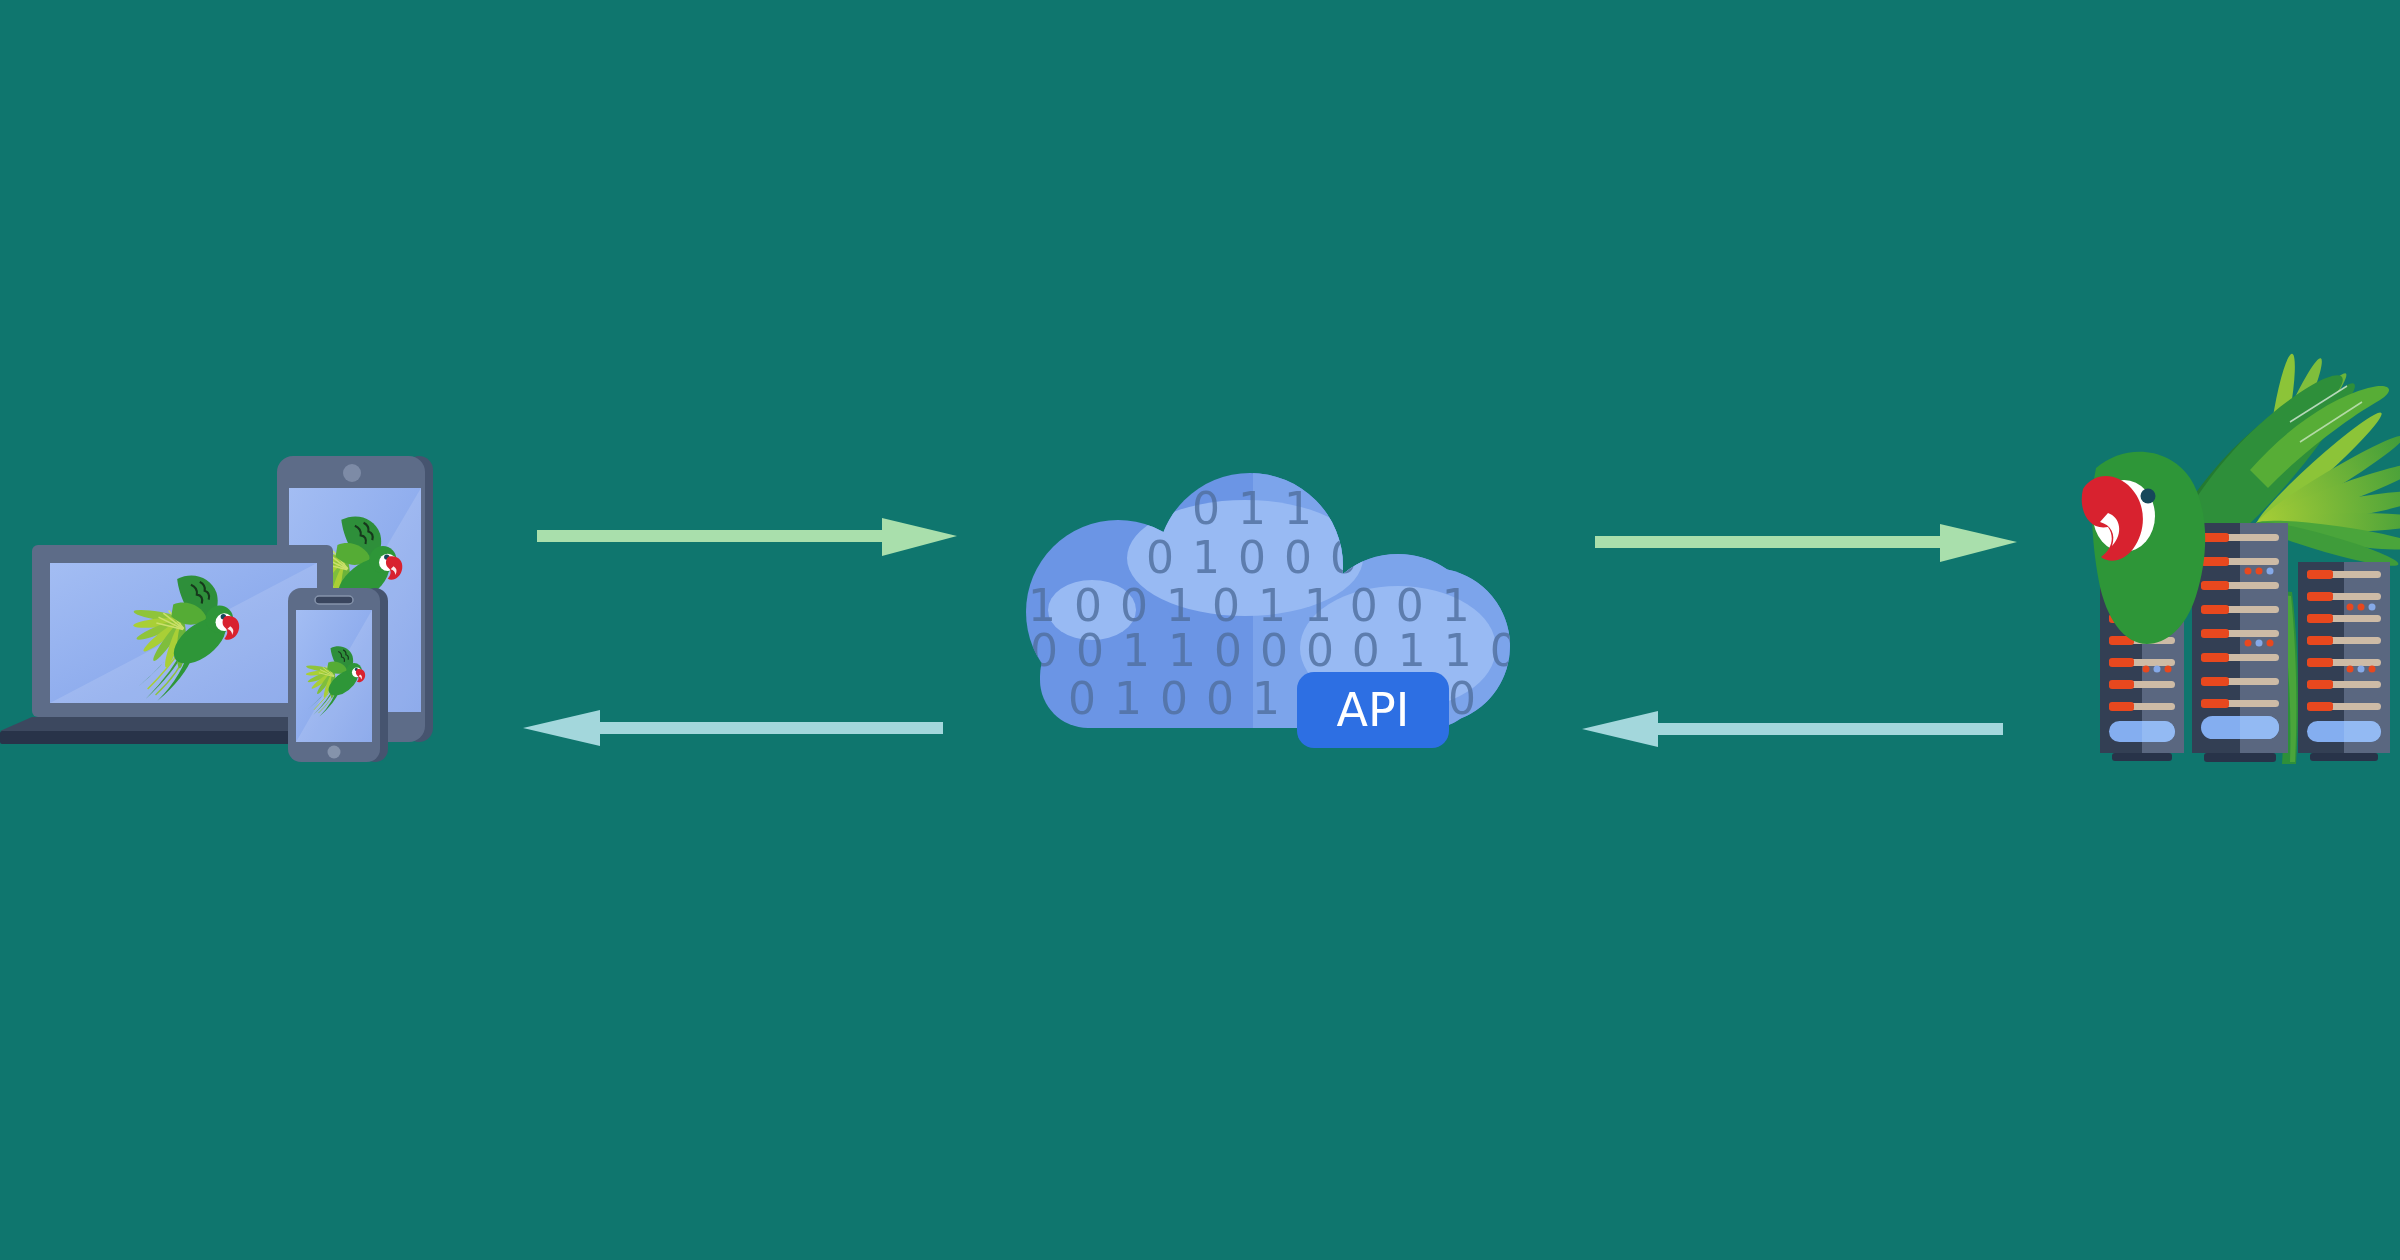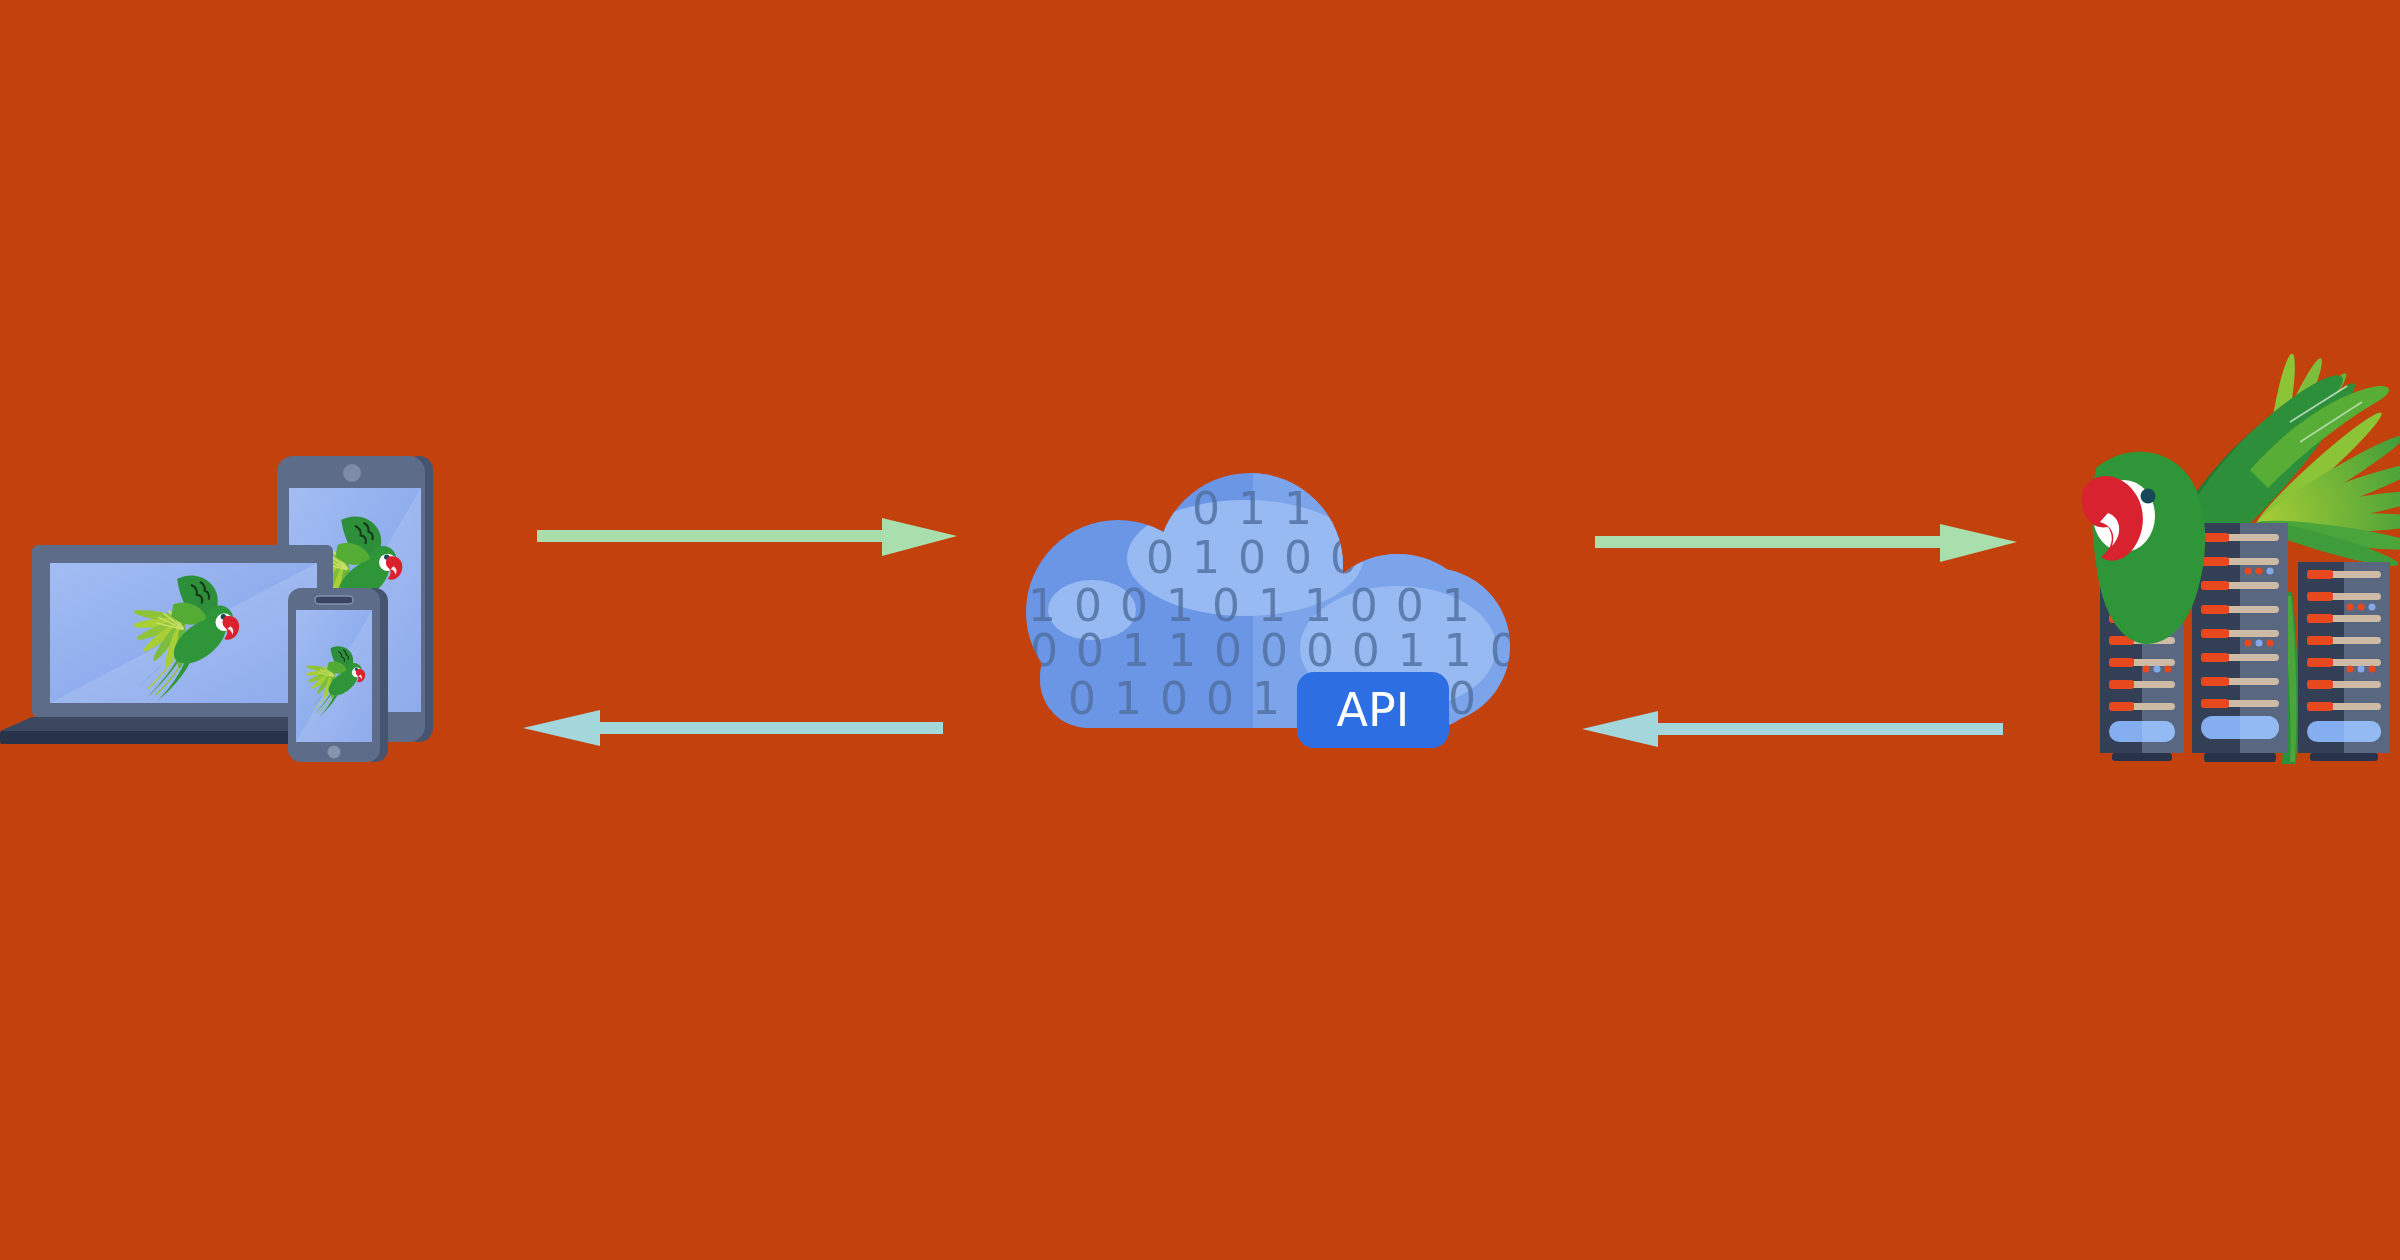--- a/index.html
+++ b/index.html
@@ -1,16 +1,16 @@
 <!DOCTYPE html>
 <html><head>
 <meta charset="utf-8">
 <style>
   html,body{margin:0;padding:0;background:#ffffff;}
-  .canvas{position:relative;width:2400px;height:1260px;background:#c2410c;overflow:hidden;
+  .canvas{position:relative;width:2400px;height:1260px;background:#0f766e;overflow:hidden;
           font-family:"DejaVu Sans",sans-serif;}
   svg{position:absolute;inset:0;display:block;}
   .binary{font-family:"DejaVu Sans",sans-serif;font-size:44px;letter-spacing:2px;
           fill:#51709f;opacity:.82;}
   .api-label{font-family:"DejaVu Sans",sans-serif;font-size:46px;fill:#ffffff;}
 </style>
 </head>
 <body>
 
 <div class="canvas">

